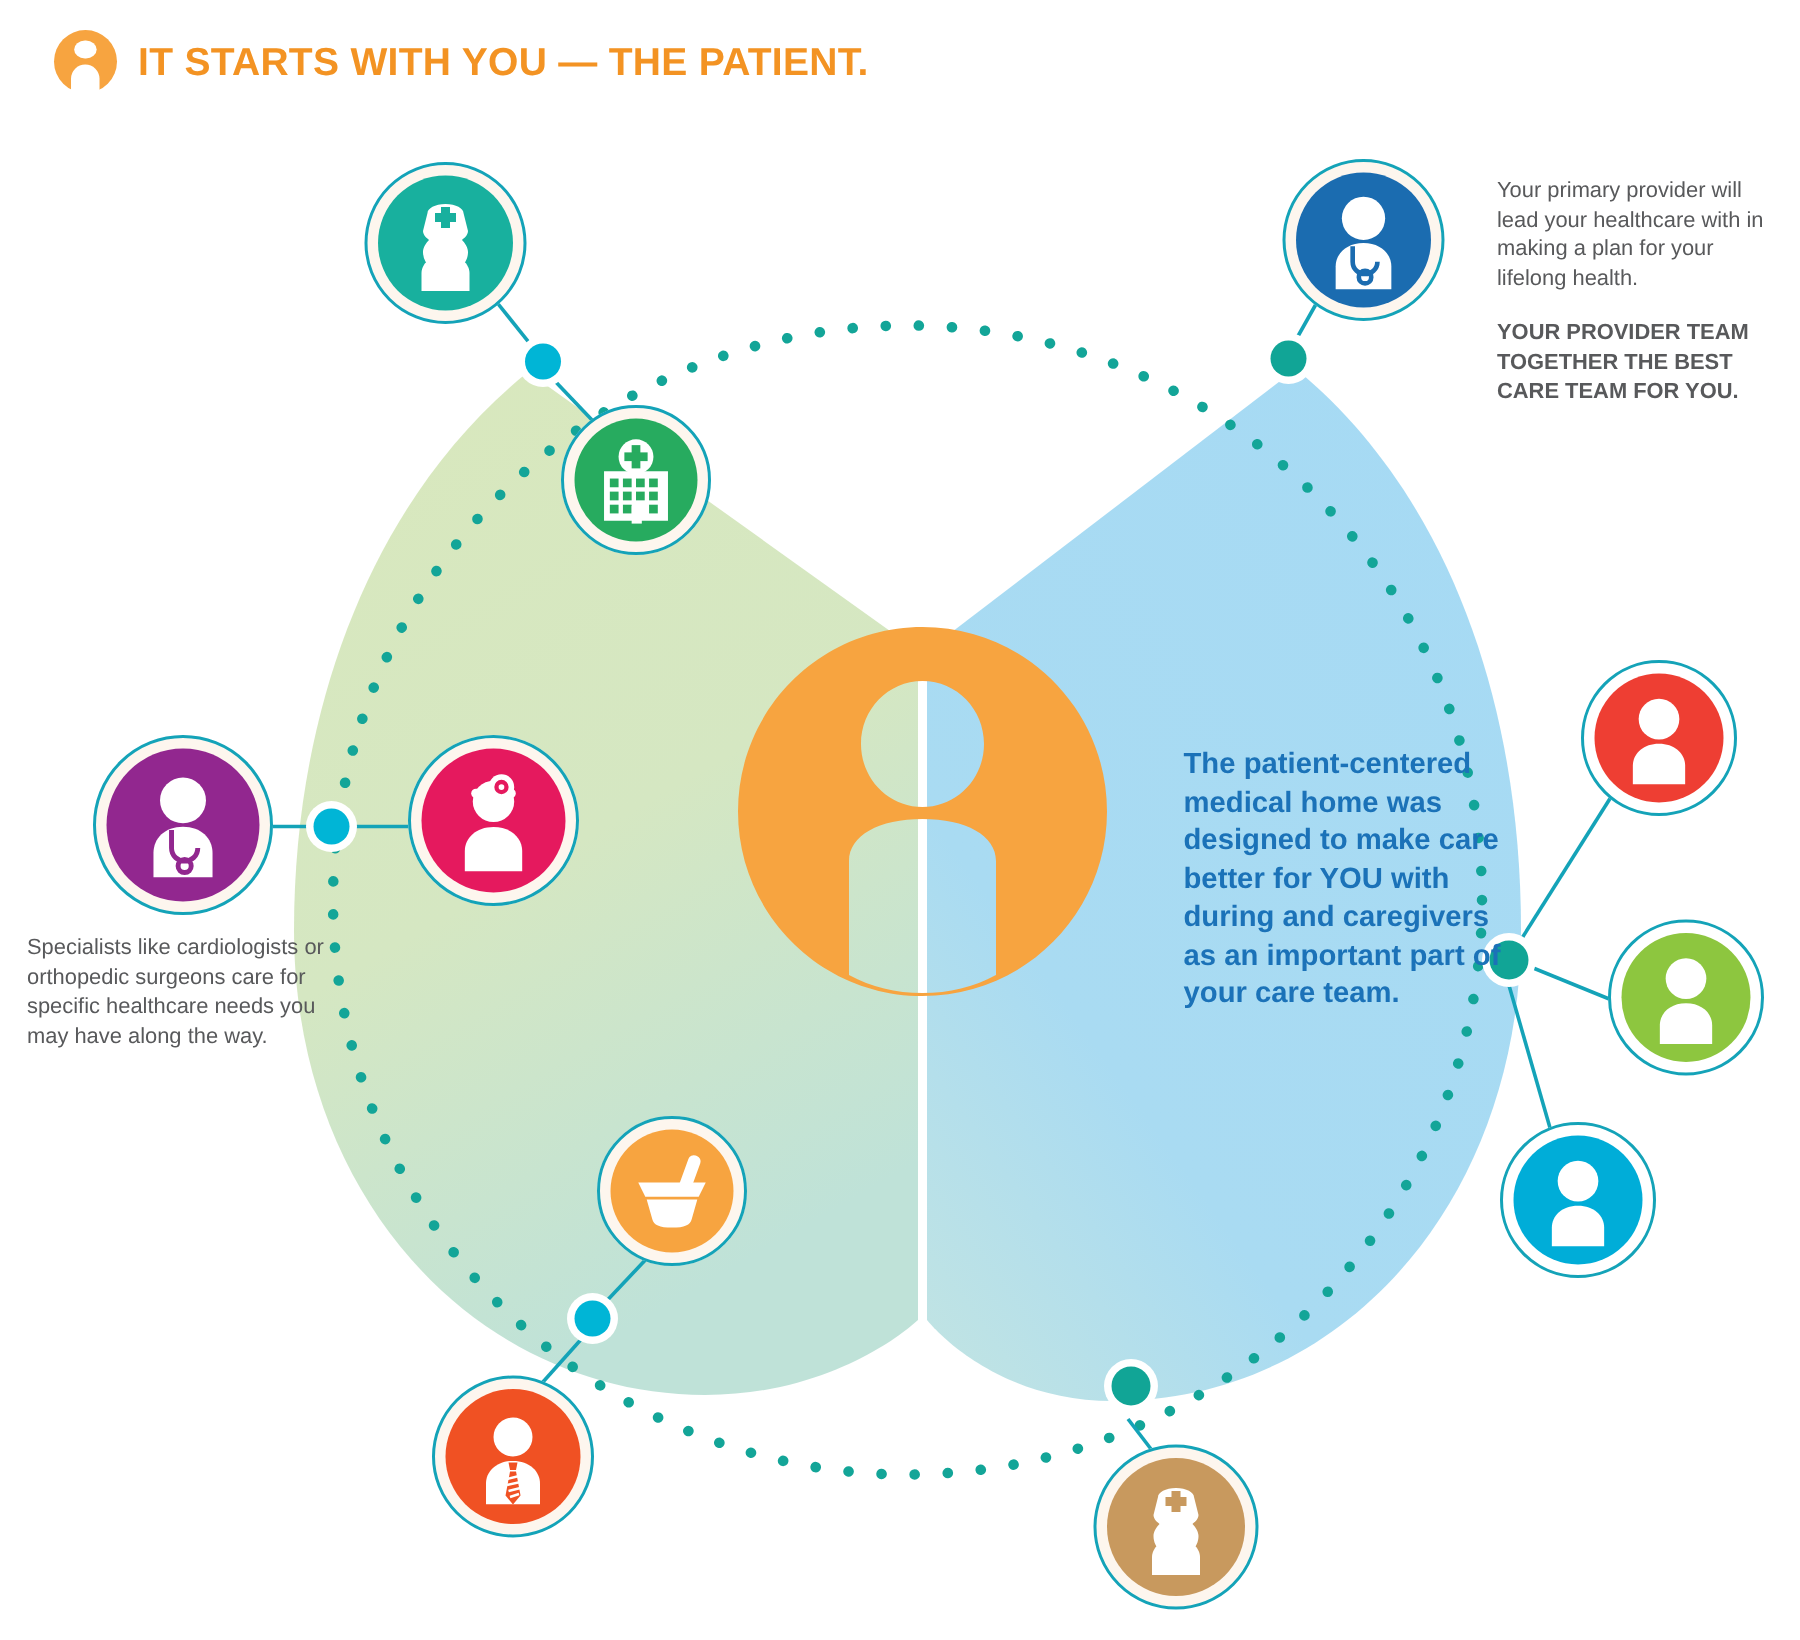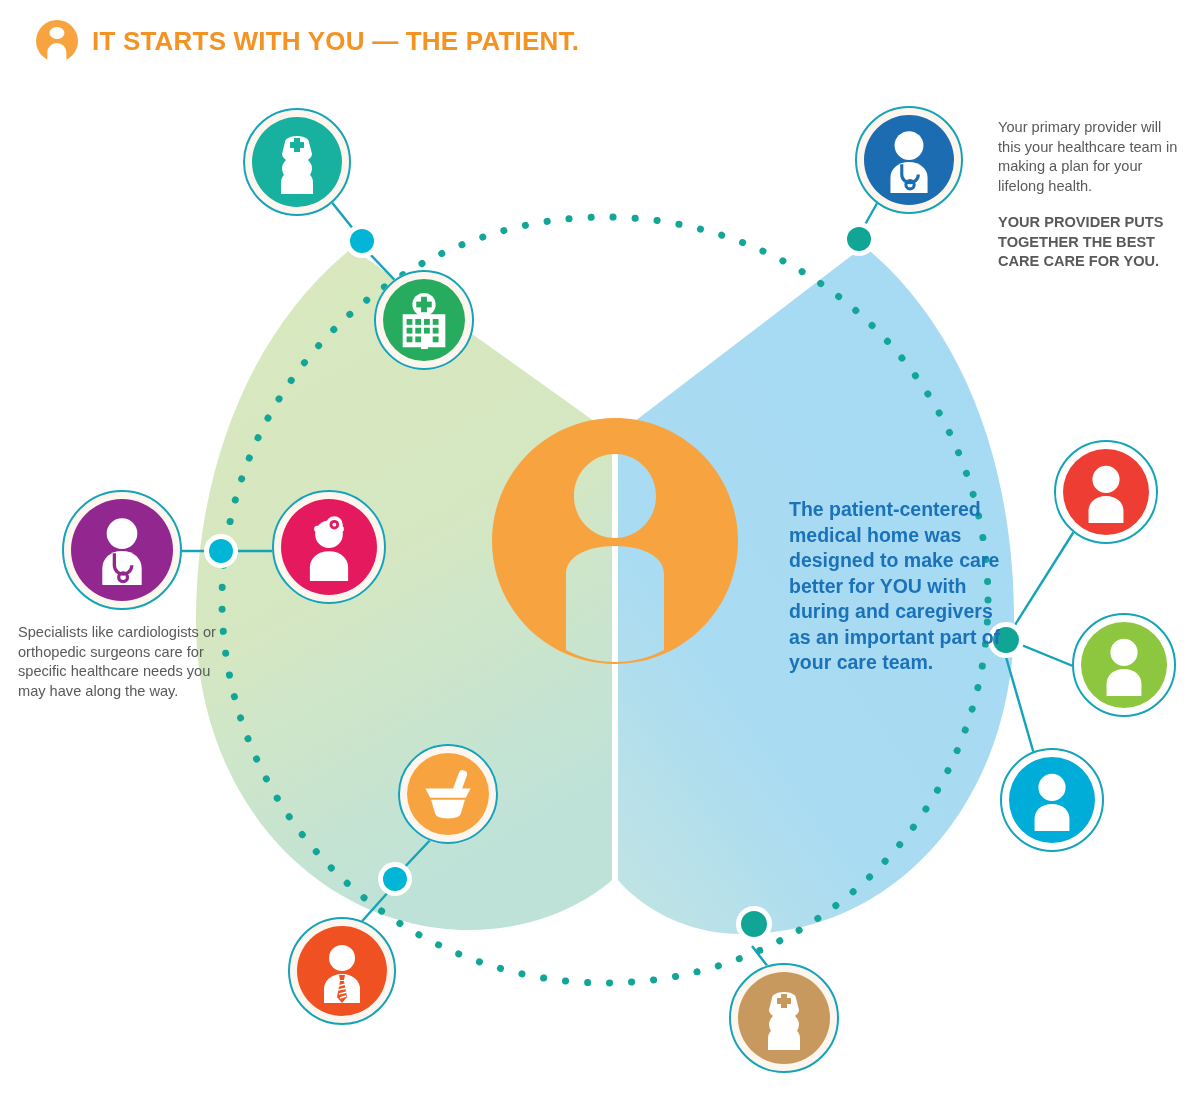--- a/index.html
+++ b/index.html
@@ -300,22 +300,22 @@
     <span class="disc" style="background:#00add8;"></span>
     <svg width="62" height="62" viewBox="0 0 64 64">
       <circle cx="32" cy="19" r="14" fill="#fff"></circle>
       <path fill="#fff" d="M32 36c-11 0-18 7-18 15v13h36V51c0-8-7-15-18-15z"></path>
     </svg>
   </div>
 
 
   <div class="txt-blue" style="left:789px;top:497px;width:215px;">The patient-centered medical home was designed to make care better for YOU with during and caregivers as an important part of your care team.</div>
 
-  <div class="txt" style="left:998px;top:118px;width:188px;">Your primary provider will this your healthcare team in making a plan for your lifelong health.</div>
-
-  <div class="txt caps" style="left:998px;top:213px;width:190px;">YOUR PROVIDER PUTS TOGETHER THE BEST CARE CARE FOR YOU.</div>
+  <div class="txt" style="left:998px;top:118px;width:188px;">Your primary provider will lead your healthcare with in making a plan for your lifelong health.</div>
+
+  <div class="txt caps" style="left:998px;top:213px;width:190px;">YOUR PROVIDER TEAM TOGETHER THE BEST CARE TEAM FOR YOU.</div>
 
 
   <div class="txt" style="left:18px;top:623px;width:222px;">Specialists like cardiologists or orthopedic surgeons care for specific healthcare needs you may have along the way.</div>
 
 
 
 </div>
 
 </body></html>

